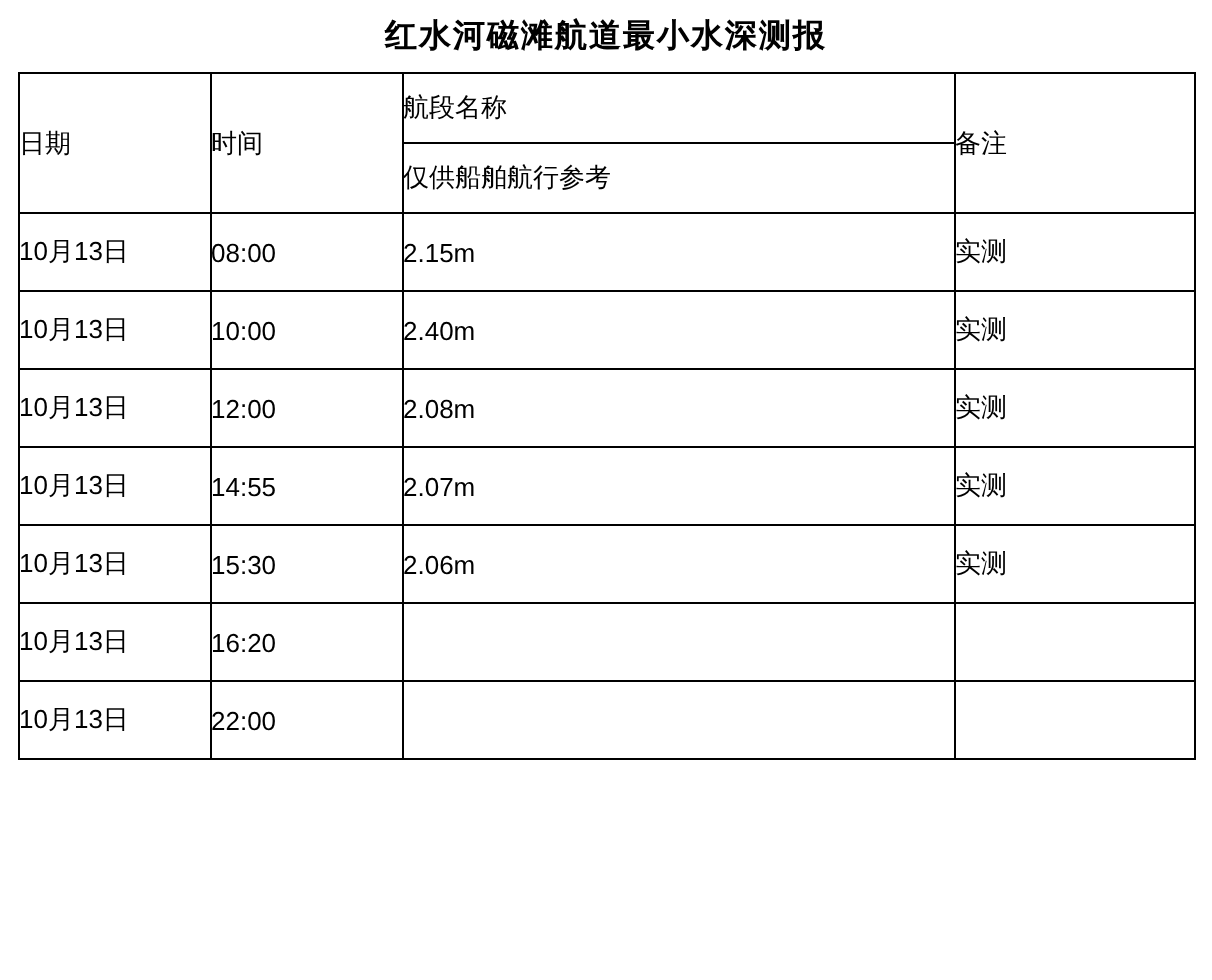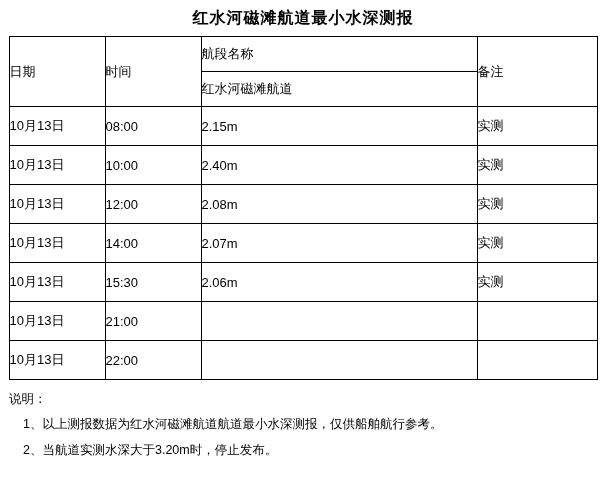--- a/index.html
+++ b/index.html
@@ -84,21 +84,21 @@
       <col class="col-note">
     </colgroup>
     <tbody>
       <tr>
         <td class="head-tall" rowspan="2">日期</td>
         <td class="head-tall" rowspan="2">时间</td>
         <td class="head-cell">航段名称</td>
         <td class="head-tall" rowspan="2">备注</td>
       </tr>
       <tr>
-        <td class="head-cell">红水河磁滩航道</td>
+        <td class="head-cell">仅供船舶航行参考</td>
       </tr>
 
       <tr class="body-row">
         <td>10月13日</td>
         <td>08:00</td>
         <td>2.15m</td>
         <td>实测</td>
       </tr>
       <tr class="body-row">
         <td>10月13日</td>
@@ -107,44 +107,39 @@
         <td>实测</td>
       </tr>
       <tr class="body-row">
         <td>10月13日</td>
         <td>12:00</td>
         <td>2.08m</td>
         <td>实测</td>
       </tr>
       <tr class="body-row">
         <td>10月13日</td>
-        <td>14:00</td>
+        <td>14:55</td>
         <td>2.07m</td>
         <td>实测</td>
       </tr>
       <tr class="body-row">
         <td>10月13日</td>
         <td>15:30</td>
         <td>2.06m</td>
         <td>实测</td>
       </tr>
       <tr class="body-row">
         <td>10月13日</td>
-        <td>21:00</td>
+        <td>16:20</td>
         <td></td>
         <td></td>
       </tr>
       <tr class="body-row">
         <td>10月13日</td>
         <td>22:00</td>
         <td></td>
         <td></td>
       </tr>
     </tbody>
   </table>
 
-  <div class="notes">
-    <div class="note-title">说明：</div>
-    <div class="note-line">1、以上测报数据为红水河磁滩航道航道最小水深测报，仅供船舶航行参考。</div>
-    <div class="note-line">2、当航道实测水深大于3.20m时，停止发布。</div>
-  </div>
 
 </div>
 
 </body></html>

